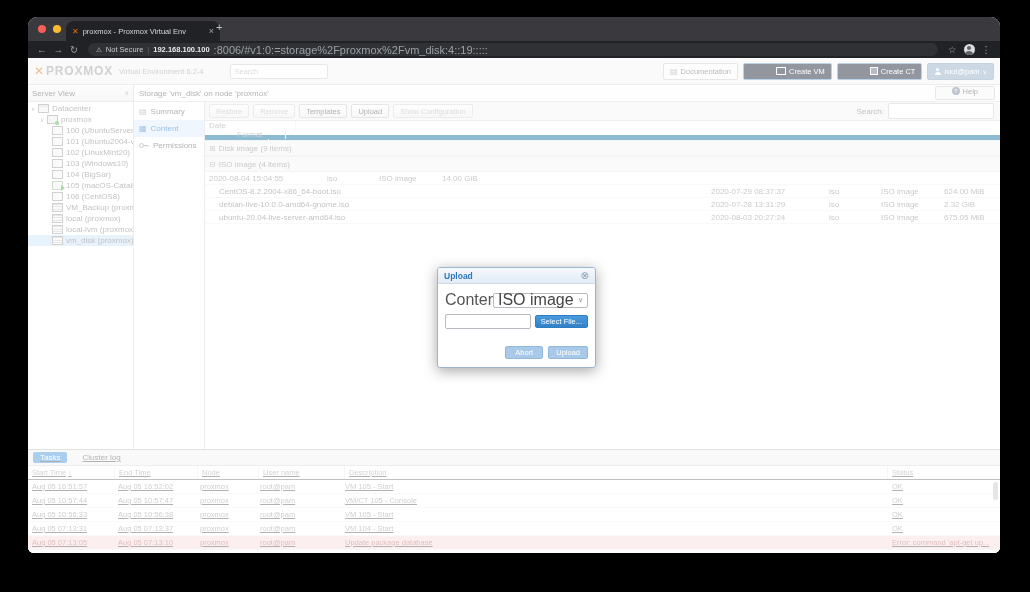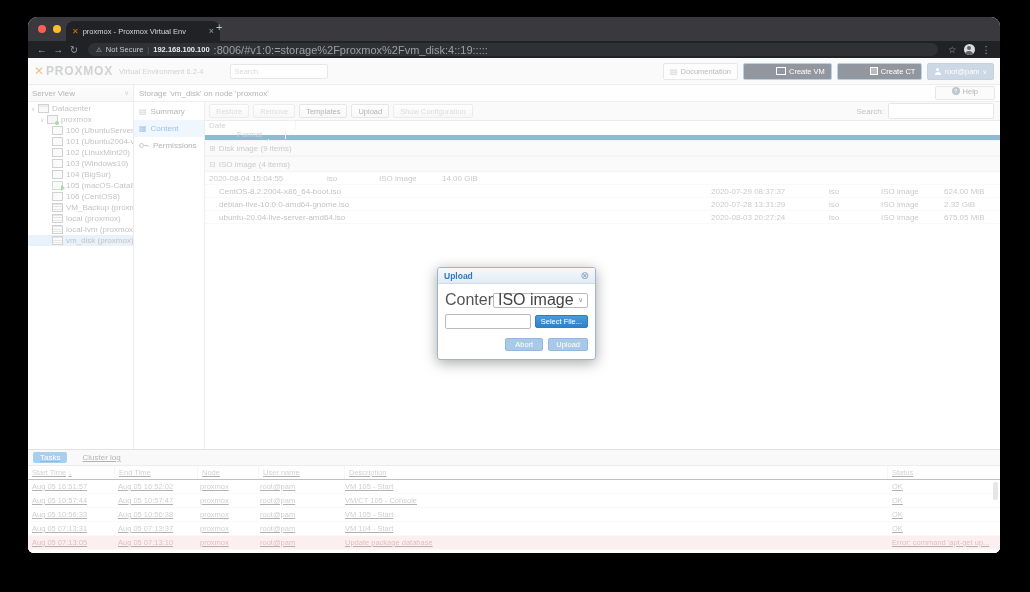--- a/index.html
+++ b/index.html
@@ -145,21 +145,21 @@
   .dbody{padding:7px 7px 8px 7px;}
   .drow{display:flex;align-items:center;}
   .dlabel{width:48px;color:#555;flex:none;}
   .dselect{flex:1;height:13px;border:1px solid #b8bcc2;border-radius:2px;background:#fff;display:flex;
            align-items:center;padding:0 4px;color:#444;}
   .dselect .val{flex:1;}
   .dselect .chev{color:#888;font-size:6.5px;}
   .dinput{flex:1;height:13px;border:1px solid #b8bcc2;border-radius:2px;background:#fff;min-width:0;font-size:8px;padding:0 3px;}
   .selfile{height:13px;margin-left:4px;flex:none;border:1px solid #2f7cc0;border-radius:2px;
            background:linear-gradient(#4a9ade,#3181c8);color:#fff;font-size:7.5px;font-family:inherit;padding:0 5px;}
-  .dbtns{display:flex;justify-content:flex-end;gap:5px;margin-top:9px;}
+  .dbtns{display:flex;justify-content:flex-end;gap:5px;margin-top:17px;}
   .dbtn{height:13px;min-width:38px;border:1px solid #93b8dd;border-radius:2px;background:#a9c9e9;
         color:#fff;font-size:7.5px;font-family:inherit;padding:0 7px;}
 </style>
 </head>
 <body>
 
 <div class="window">
 
   <div class="tabbar">
     <div class="lights">

